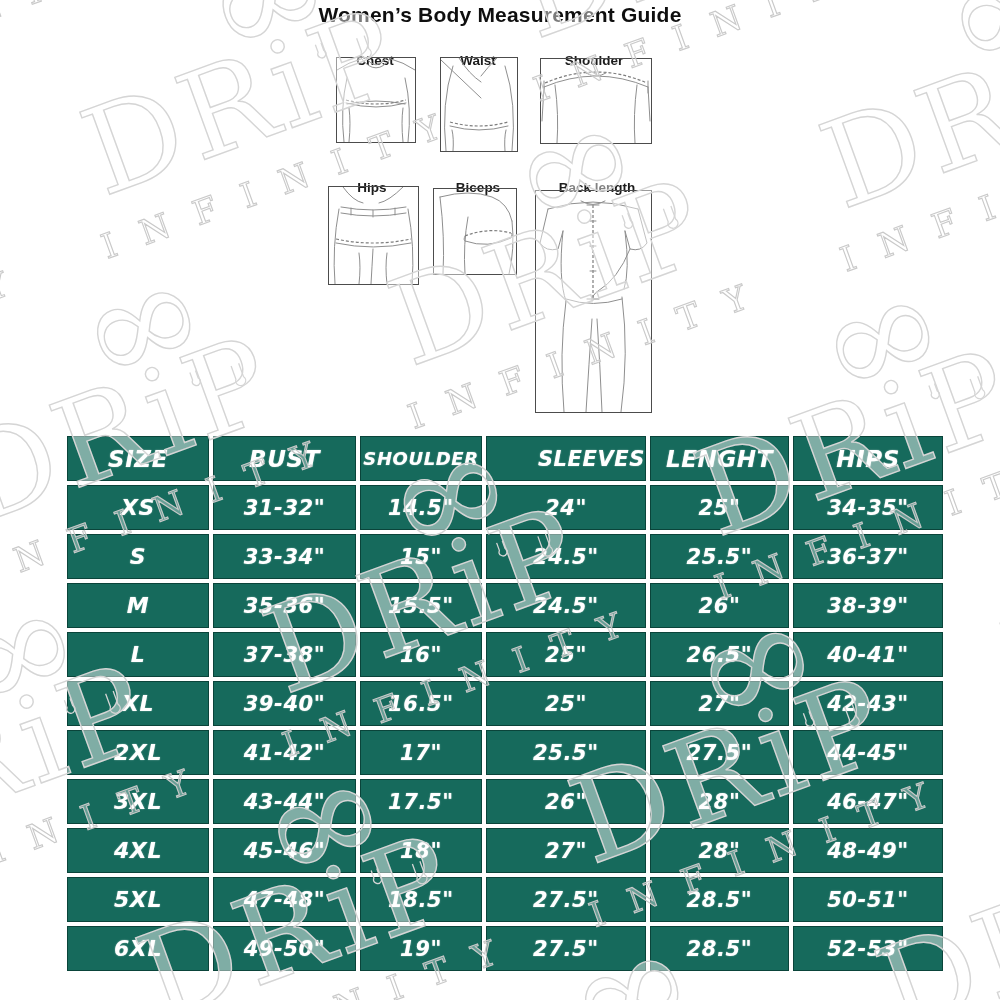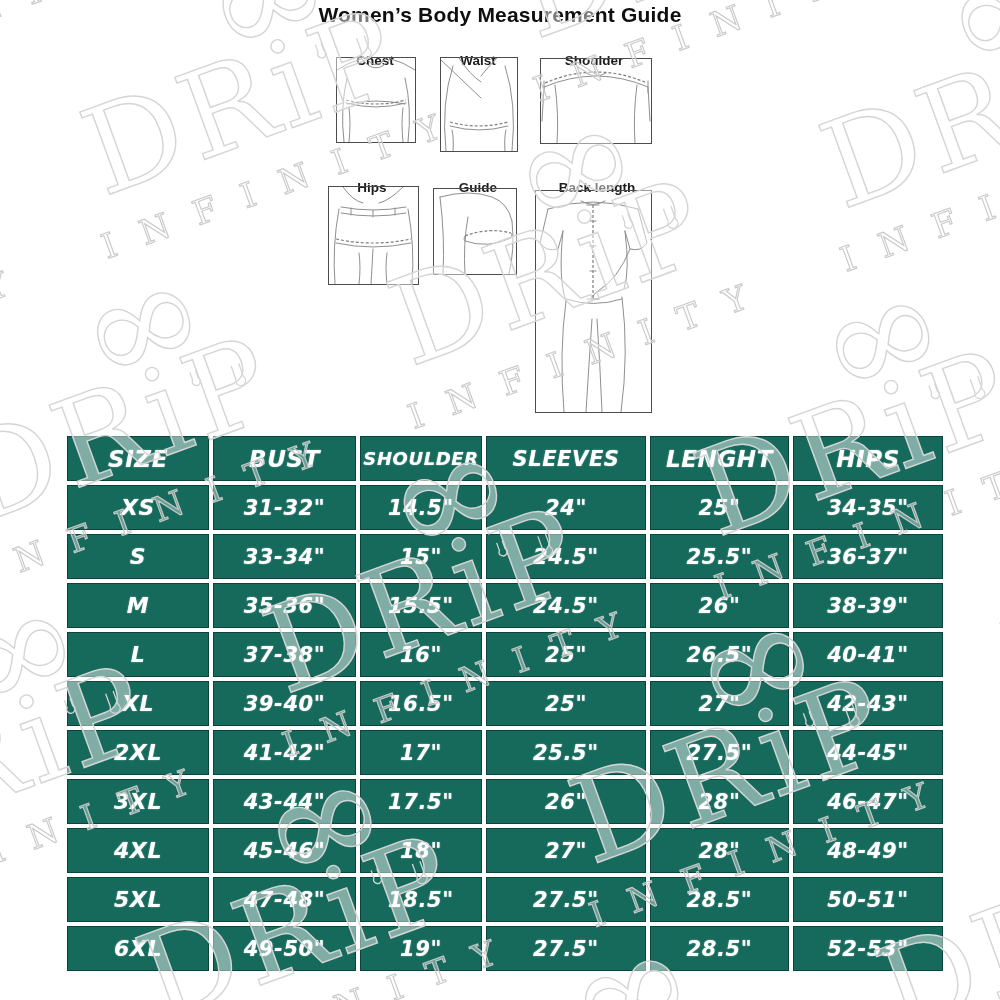--- a/index.html
+++ b/index.html
@@ -43,21 +43,21 @@
 <body>
 
 <div class="page">
 
   <div class="title">Women’s Body Measurement Guide</div>
 
   <div class="dlabel" style="left:375px;top:37px">Chest</div>
   <div class="dlabel" style="left:478px;top:37px">Waist</div>
   <div class="dlabel" style="left:594px;top:37px">Shoulder</div>
   <div class="dlabel" style="left:372px;top:164px">Hips</div>
-  <div class="dlabel" style="left:478px;top:164px">Guide</div>
+  <div class="dlabel" style="left:478px;top:164px">Biceps</div>
   <div class="dlabel" style="left:597px;top:164px">Back length</div>
 
   <div class="dbox" style="left:336px;top:57px;width:78px;height:84px">
     <svg viewBox="0 0 78 84">
       <path class="sketch" d="M24,0 Q39,20 54,0 M29,0 Q39,14 49,0"></path>
       <path class="sketch" d="M0,12 Q12,4 24,1 M78,12 Q66,4 54,1"></path>
       <path class="sketch" d="M7,84 Q3,50 10,20 M71,84 Q75,50 68,20"></path>
       <path class="sketch" d="M10,46 Q39,40 68,46"></path>
       <path class="sketch-dash" d="M9,42 Q39,50 69,42"></path>
       <path class="sketch" d="M9,45 Q39,53 69,45 M12,84 Q14,64 12,50 M66,84 Q64,64 66,50"></path>
@@ -116,21 +116,21 @@
       <path class="sketch" d="M51,14 L63,14 M51,108 L63,108 M54,30 L60,30 M54,55 L60,55 M54,80 L60,80"></path>
     </svg>
   </div>
 
   <table class="size-chart">
     <thead>
         <tr>
           <th style="width: 140px;">SIZE</th>
           <th style="width: 141px;">BUST</th>
           <th style="width: 120px;">SHOULDER</th>
-          <th style="width: 158px;">SLEEVES</th>
+          <th style="width: 158px; text-align: right;">SLEEVES</th>
           <th style="width: 137px;">LENGHT</th>
           <th style="width: 148px;">HIPS</th>
         </tr>
       </thead>
     <tbody>
         <tr>
           <td>XS</td>
           <td>31-32"</td>
           <td>14.5"</td>
           <td>24"</td>

